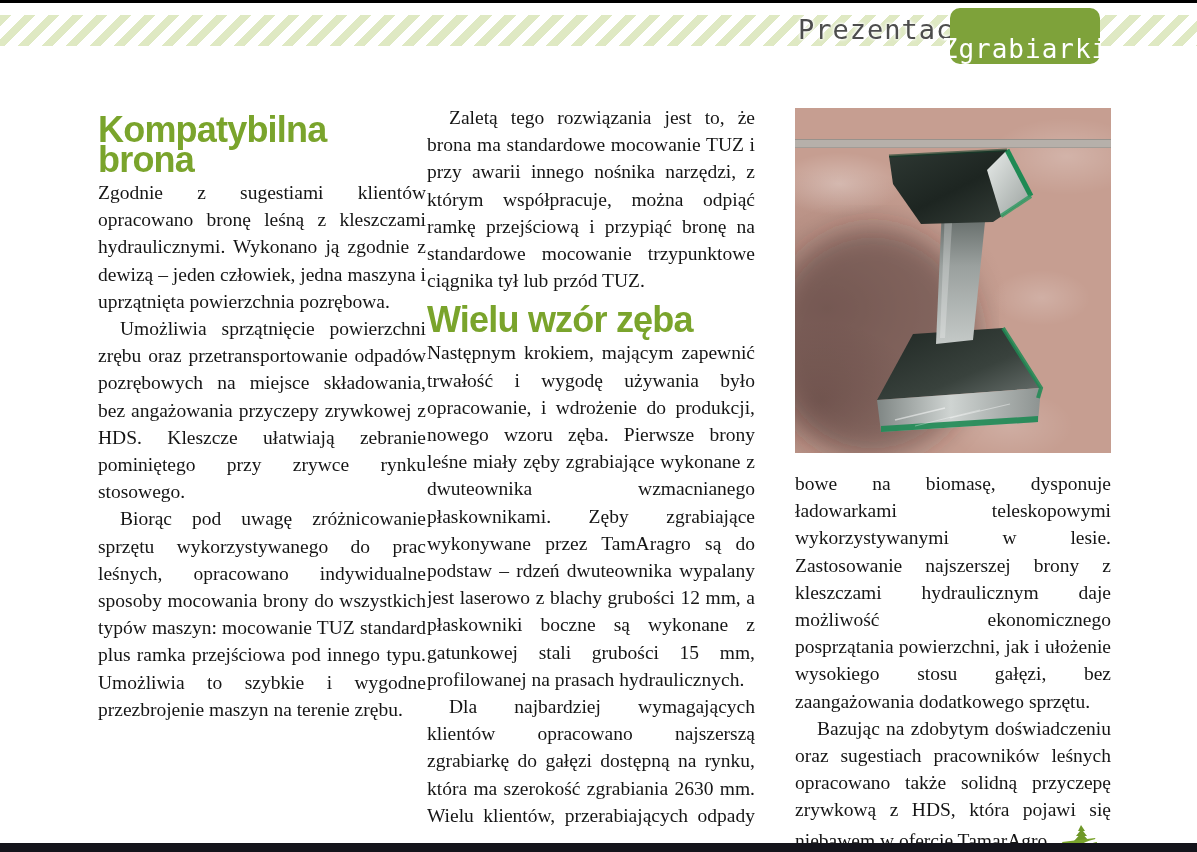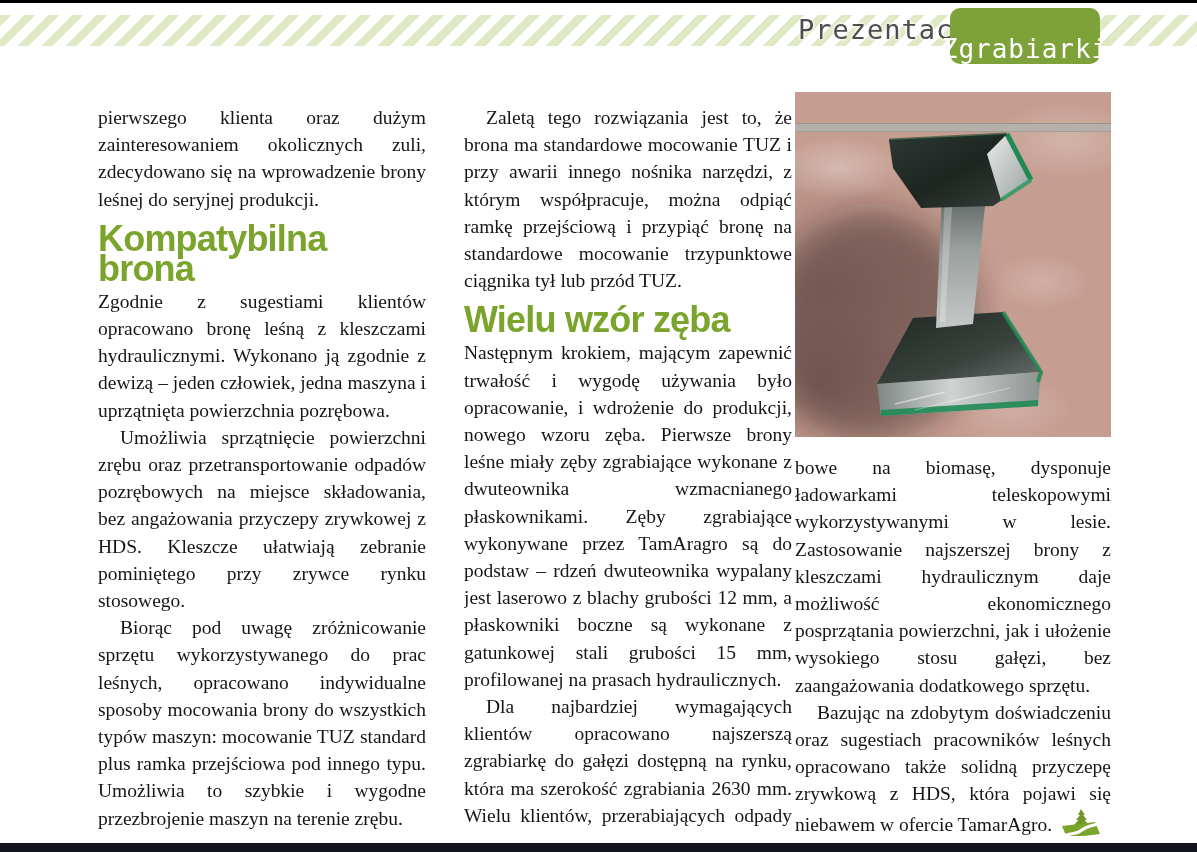--- a/index.html
+++ b/index.html
@@ -34,22 +34,22 @@
   }
   
   .col{
     position:absolute;top:104px;width:328px;height:736px;
     font-size:19.5px;line-height:27.2px;color:#151515;
     text-align:justify;overflow:hidden;
   }
   .col p{margin:0;}
   .col p.ind{text-indent:22px;}
   .col1{left:98px;}
-  .col2{left:464px;}
-  .col3{left:795px;top:92px;height:744px;width:316px;}
+  .col2{left:427px;}
+  .col3{left:795px;top:108px;height:744px;width:316px;}
   h2.green-head{
     margin:11px 0 4px 0;
     font-family:"Liberation Sans", sans-serif;
     font-weight:bold;font-size:36px;line-height:30px;
     letter-spacing:-0.8px;color:#7aa42c;
   }
   .end-icon{display:inline-block;vertical-align:-7px;margin-left:4px;}
   
   .photo{
     position:relative;width:316px;height:345px;margin-bottom:17px;
@@ -77,21 +77,20 @@
 <div class="page">
 
   <div class="top-rule"></div>
   <div class="stripe-band"></div>
   <div class="presentation-label">Prezentacja</div>
   <div class="tag-box">
     <span>Zgrabiarki</span>
   </div>
 
   <div class="col col1">
-    <p>pierwszego klienta oraz dużym zainteresowaniem okolicznych zuli, zdecydowano się na wprowadzenie brony leśnej do seryjnej produkcji.</p>
     <h2 class="green-head">Kompatybilna brona</h2>
     <p>Zgodnie z sugestiami klientów opracowano bronę leśną z kleszczami hydraulicznymi. Wykonano ją zgodnie z dewizą – jeden człowiek, jedna maszyna i uprzątnięta powierzchnia pozrębowa.</p>
     <p class="ind">Umożliwia sprzątnięcie powierzchni zrębu oraz przetransportowanie odpadów pozrębowych na miejsce składowania, bez angażowania przyczepy zrywkowej z HDS. Kleszcze ułatwiają zebranie pominiętego przy zrywce rynku stosowego.</p>
     <p class="ind">Biorąc pod uwagę zróżnicowanie sprzętu wykorzystywanego do prac leśnych, opracowano indywidualne sposoby mocowania brony do wszystkich typów maszyn: mocowanie TUZ standard plus ramka przejściowa pod innego typu. Umożliwia to szybkie i wygodne przezbrojenie maszyn na terenie zrębu.</p>
   </div>
 
   <div class="col col2">
     <p class="ind">Zaletą tego rozwiązania jest to, że brona ma standardowe mocowanie TUZ i przy awarii innego nośnika narzędzi, z którym współpracuje, można odpiąć ramkę przejściową i przypiąć bronę na standardowe mocowanie trzypunktowe ciągnika tył lub przód TUZ.</p>
     <h2 class="green-head">Wielu wzór zęba</h2>
     <p>Następnym krokiem, mającym zapewnić trwałość i wygodę używania było opracowanie, i wdrożenie do produkcji, nowego wzoru zęba. Pierwsze brony leśne miały zęby zgrabiające wykonane z dwuteownika wzmacnianego płaskownikami. Zęby zgrabiające wykonywane przez TamAragro są do podstaw – rdzeń dwuteownika wypalany jest laserowo z blachy grubości 12 mm, a płaskowniki boczne są wykonane z gatunkowej stali grubości 15 mm, profilowanej na prasach hydraulicznych.</p>

